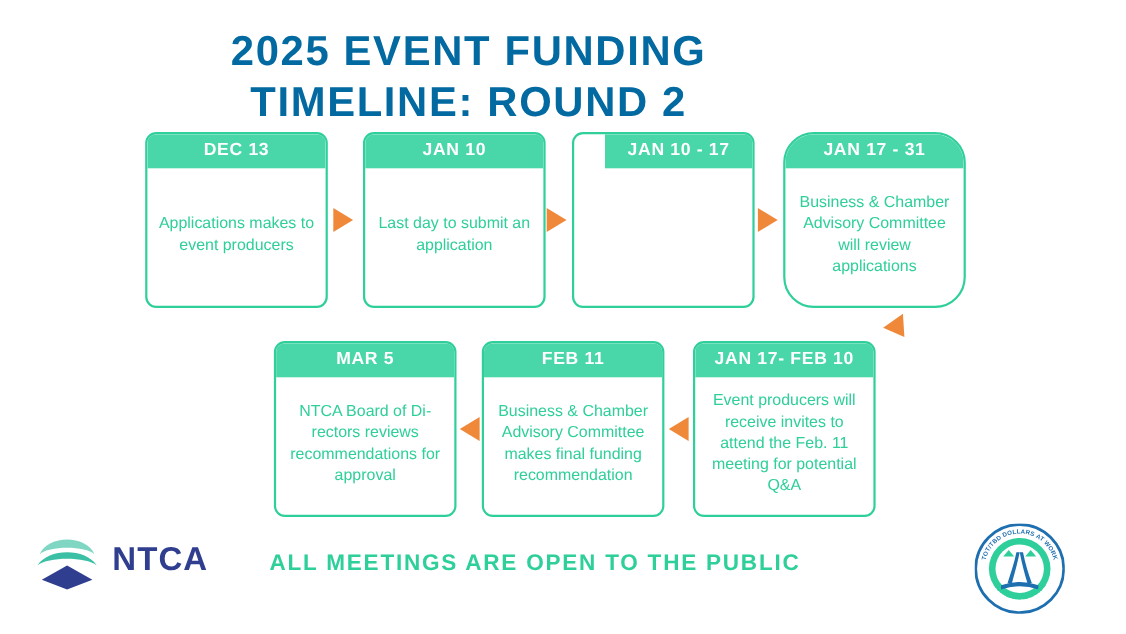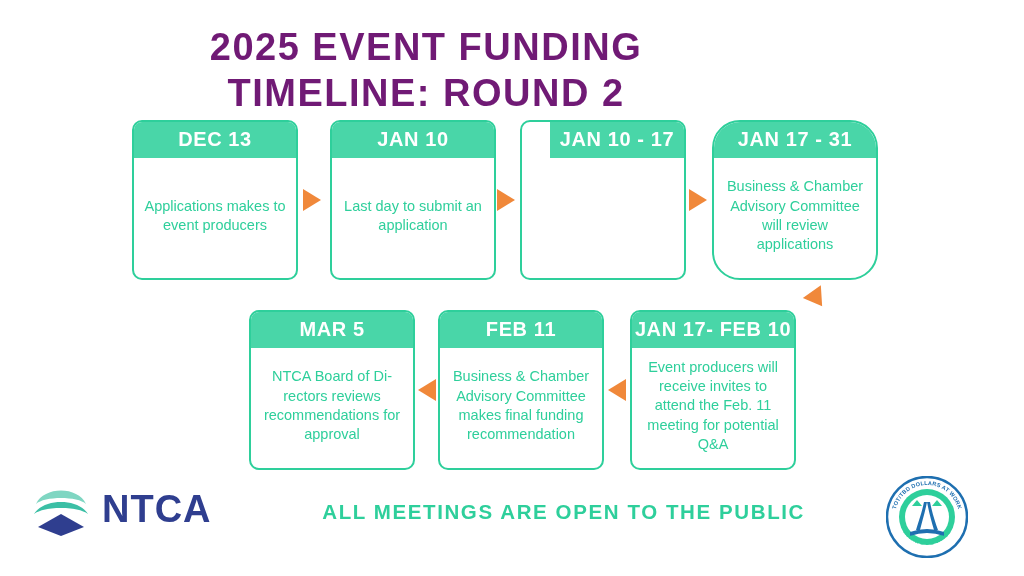--- a/index.html
+++ b/index.html
@@ -15,21 +15,21 @@
     font-family: "Liberation Sans", sans-serif;
   }
 
   
   .title {
     position: absolute;
     top: 24px;
     left: 0;
     width: 852px;
     text-align: center;
-    color: #701a75;
+    color: #0369a1;
     font-weight: bold;
     font-size: 38px;
     line-height: 1.22;
     letter-spacing: 1.5px;
   }
   .title .line { display: block; }
 
   
   .card {
     position: absolute;
@@ -38,21 +38,21 @@
     border-radius: 10px;
     background: #ffffff;
     overflow: hidden;
     display: flex;
     flex-direction: column;
   }
   .card-head {
     background: #49d6a8;
     color: #ffffff;
     font-weight: bold;
-    font-size: 20px;
+    font-size: 16px;
     letter-spacing: 0.6px;
     text-align: center;
     padding: 6px 2px 7px 2px;
     flex: 0 0 auto;
   }
   .card-body {
     flex: 1 1 auto;
     display: flex;
     align-items: center;
     justify-content: center;
@@ -101,21 +101,21 @@
   #arrow-3 { left: 808px; top: 288px; }
   #arrow-4 { left: 608px; top: 379px; }
   #arrow-5 { left: 418px; top: 379px; }
 
   
   .footer-text {
     position: absolute;
     left: 245px;
     top: 500px;
     width: 560px;
-    text-align: right;
+    text-align: left;
     color: #2ecf9b;
     font-weight: bold;
     font-size: 20.5px;
     letter-spacing: 1.6px;
   }
 
   
   .logo {
     position: absolute;
     left: 30px;
@@ -123,21 +123,21 @@
     display: flex;
     align-items: center;
     gap: 10px;
   }
   .logo-mark {
     width: 62px;
     height: 58px;
     position: relative;
   }
   .logo-word {
-    font-size: 38px;
+    font-size: 30px;
     font-weight: bold;
     letter-spacing: 1px;
     color: #2f3e8f;
     line-height: 1;
   }
 
   
   .seal {
     position: absolute;
     left: 886px;

